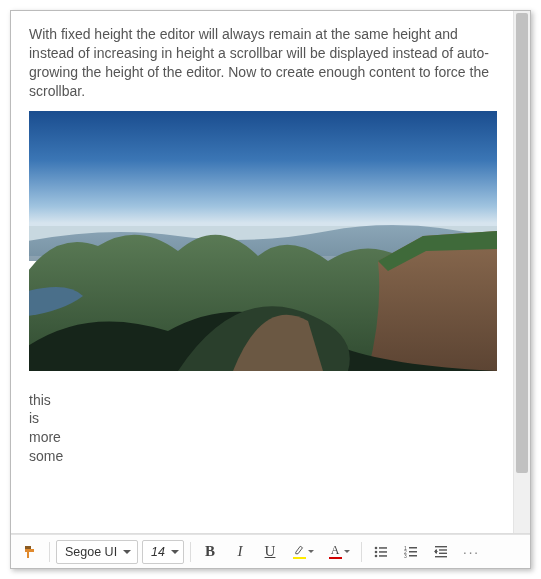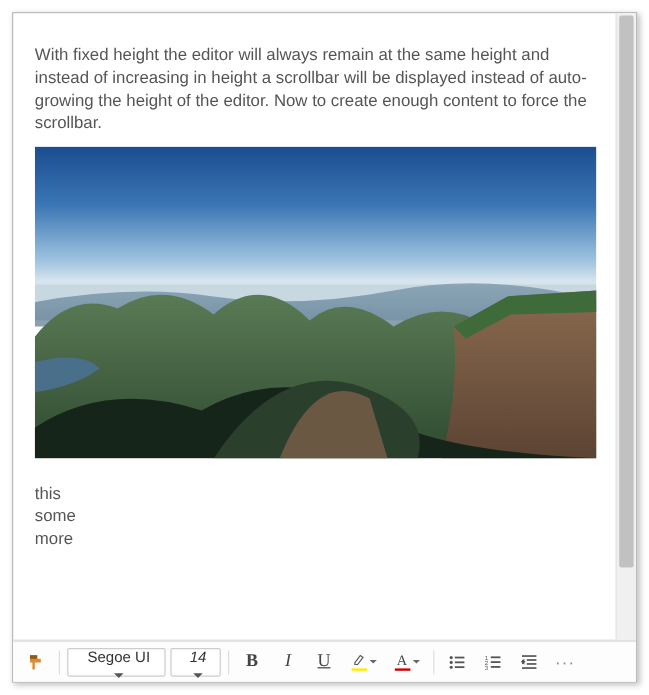--- a/index.html
+++ b/index.html
@@ -26,21 +26,21 @@
     border-bottom: 1px solid #ddd;
   }
   .content {
     flex: 1;
     padding: 14px 16px 8px 18px;
     overflow-y: hidden;
     font-size: 14px;
     color: #555;
     line-height: 1.35;
   }
-  .content p { margin: 11px 0 10px 0; }
+  .content p { margin: 0 0 10px 0; }
   .image-block {
     width: 100%;
     height: 260px;
     margin: 10px 0 14px 0;
     overflow: hidden;
     position: relative;
   }
   .image-block svg { display:block; width:100%; height:100%; }
   .lines { margin-top: 20px; }
   .lines div { line-height: 1.35; }
@@ -84,21 +84,20 @@
     border: 1px solid #ccc;
     background: #fff;
     display: flex;
     align-items: center;
     padding: 0 4px 0 8px;
     gap: 6px;
     border-radius: 2px;
     cursor: pointer;
     font-size: 12.5px;
     color: #333;
-    flex-direction: column;
   }
   .caret {
     width: 0; height: 0;
     border-left: 4px solid transparent;
     border-right: 4px solid transparent;
     border-top: 4px solid #555;
   }
   .mini-caret {
     width: 0; height: 0;
     border-left: 3px solid transparent;
@@ -166,22 +165,23 @@
           <path d="M0,260 L0,235 Q60,195 140,220 Q220,175 310,235 Q360,255 470,260 Z" fill="#16251a"></path>
 
           <path d="M150,260 Q210,170 285,205 Q330,225 320,260 Z" fill="#2a3f2c"></path>
           <path d="M205,260 Q235,185 280,210 L295,260 Z" fill="#6b5843"></path>
         </svg>
       </div>
 
 
       <div class="lines">
         <div>this</div>
+        <div>is</div>
+        <div>more</div>
         <div>some</div>
-        <div>more</div>
       </div>
     </div>
 
     <div class="scrollbar">
       <div class="scroll-thumb"></div>
     </div>
   </div>
 
   <div class="toolbar">
 

